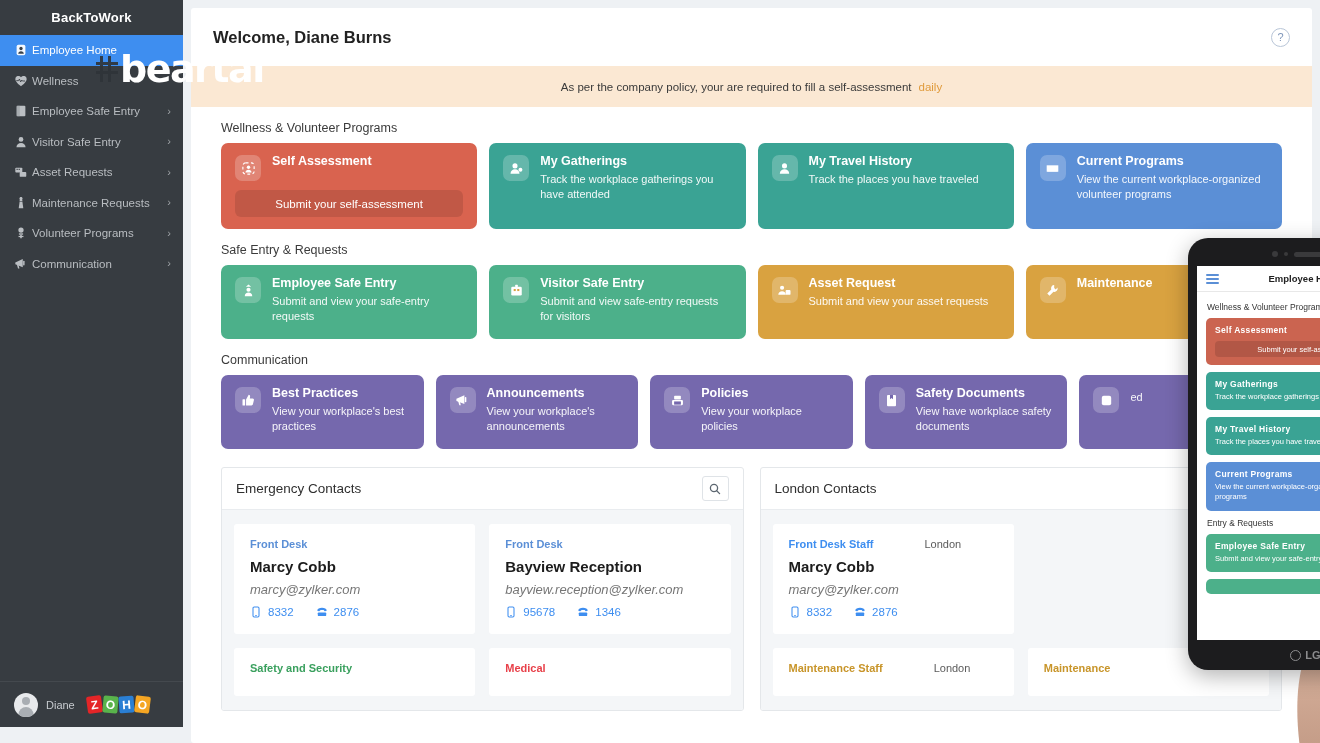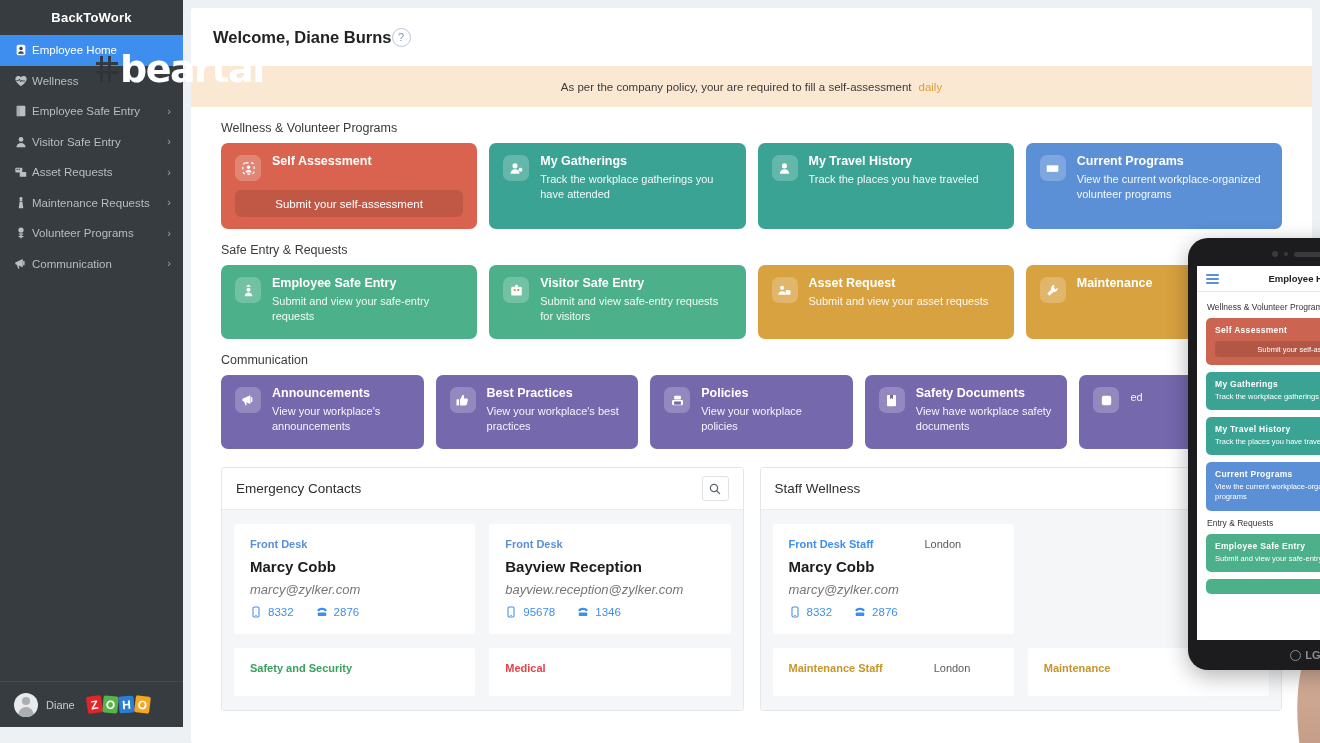--- a/index.html
+++ b/index.html
@@ -77,21 +77,21 @@
   }
 
   
   .main { flex: 1; height: 743px; position: relative; background: #eef1f4; overflow: hidden; }
   .content-card {
     margin: 8px 8px 0 8px; background: #fff;
     border-radius: 3px; min-height: 735px;
   }
   .topbar {
     height: 58px; display: flex; align-items: center;
-    padding: 0 22px; 
+    padding: 0 22px; justify-content: space-between;
   }
   .welcome { font-size: 16.5px; font-weight: bold; color: #222; }
   .help-btn {
     width: 19px; height: 19px; border-radius: 50%;
     border: 1px solid #b9c6d8; color: #7f97bb; font-size: 11px;
     display: flex; align-items: center; justify-content: center; cursor: pointer;
   }
   .policy-bar {
     background: #fbe8d3; height: 41px; display: flex; align-items: center;
     justify-content: center; font-size: 11.5px; color: #3a3a3a;
@@ -456,42 +456,42 @@
                 </div>
               </div>
             </div>
           </div>
           <div class="sec-title">Communication</div>
           <div class="row">
             <div class="tile" style="background: rgb(117, 104, 173);">
               <div class="tile-head">
                 <div class="tile-ico">
                   <svg width="15" height="15" viewBox="0 0 16 16">
+                    <path d="M5.4 6.8 8.2 1.9c1 .1 1.6.9 1.5 1.9l-.3 2h3.1c.9 0 1.5.8 1.3 1.7l-1.1 4.6c-.2.7-.8 1.2-1.5 1.2H5.4z" fill="#fff"></path>
+                    <rect x="1.6" y="6.6" width="2.8" height="6.8" rx=".7" fill="#fff"></rect>
+                  </svg>
+                </div>
+                <div class="tile-txt">
+                  <div class="tile-title">Best Practices</div>
+                  <div class="tile-desc">View your workplace's best practices</div>
+                </div>
+              </div>
+            </div>
+            <div class="tile" style="background: rgb(117, 104, 173);">
+              <div class="tile-head">
+                <div class="tile-ico">
+                  <svg width="15" height="15" viewBox="0 0 16 16">
                     <path d="M1.5 6.2 10 2.4v9.2L1.5 8.4z" fill="#fff"></path>
                     <rect x="10.4" y="4.2" width="1.7" height="5.6" rx=".8" fill="#fff"></rect>
                     <path d="M3.3 8.6 4.6 13H6.2L5 8.2z" fill="#fff"></path>
                   </svg>
                 </div>
                 <div class="tile-txt">
                   <div class="tile-title">Announcements</div>
                   <div class="tile-desc">View your workplace's announcements</div>
-                </div>
-              </div>
-            </div>
-            <div class="tile" style="background: rgb(117, 104, 173);">
-              <div class="tile-head">
-                <div class="tile-ico">
-                  <svg width="15" height="15" viewBox="0 0 16 16">
-                    <path d="M5.4 6.8 8.2 1.9c1 .1 1.6.9 1.5 1.9l-.3 2h3.1c.9 0 1.5.8 1.3 1.7l-1.1 4.6c-.2.7-.8 1.2-1.5 1.2H5.4z" fill="#fff"></path>
-                    <rect x="1.6" y="6.6" width="2.8" height="6.8" rx=".7" fill="#fff"></rect>
-                  </svg>
-                </div>
-                <div class="tile-txt">
-                  <div class="tile-title">Best Practices</div>
-                  <div class="tile-desc">View your workplace's best practices</div>
                 </div>
               </div>
             </div>
             <div class="tile" style="background: rgb(117, 104, 173);">
               <div class="tile-head">
                 <div class="tile-ico">
                   <svg width="15" height="15" viewBox="0 0 16 16">
                     <rect x="2.2" y="7.4" width="11.6" height="5.6" rx="1.2" fill="#fff"></rect>
                     <rect x="4.4" y="2.8" width="7.2" height="4" rx=".8" fill="#fff"></rect>
                     <rect x="4.4" y="9" width="7.2" height="3.4" fill="#7568ad"></rect>
@@ -605,21 +605,21 @@
                     <div class="ctag" style="color:#e8414a">
                       <span>Medical</span>
                     </div>
                   </div>
                 </div>
             </div>
           </div>
 
           <div class="panel">
             <div class="panel-head">
-              <div class="panel-title">Staff Wellness</div>
+              <div class="panel-title">London Contacts</div>
             </div>
             <div class="panel-body">
               <div class="cgrid" id="st-cards">
                   <div class="ccard">
                     <div class="ctag" style="color:#3e8ef0">
                       <span>Front Desk Staff</span>
                       <span class="loc">London</span>
                     </div>
                     <div class="cname">Marcy Cobb</div>
                     <div class="cmail">marcy@zylker.com</div>

